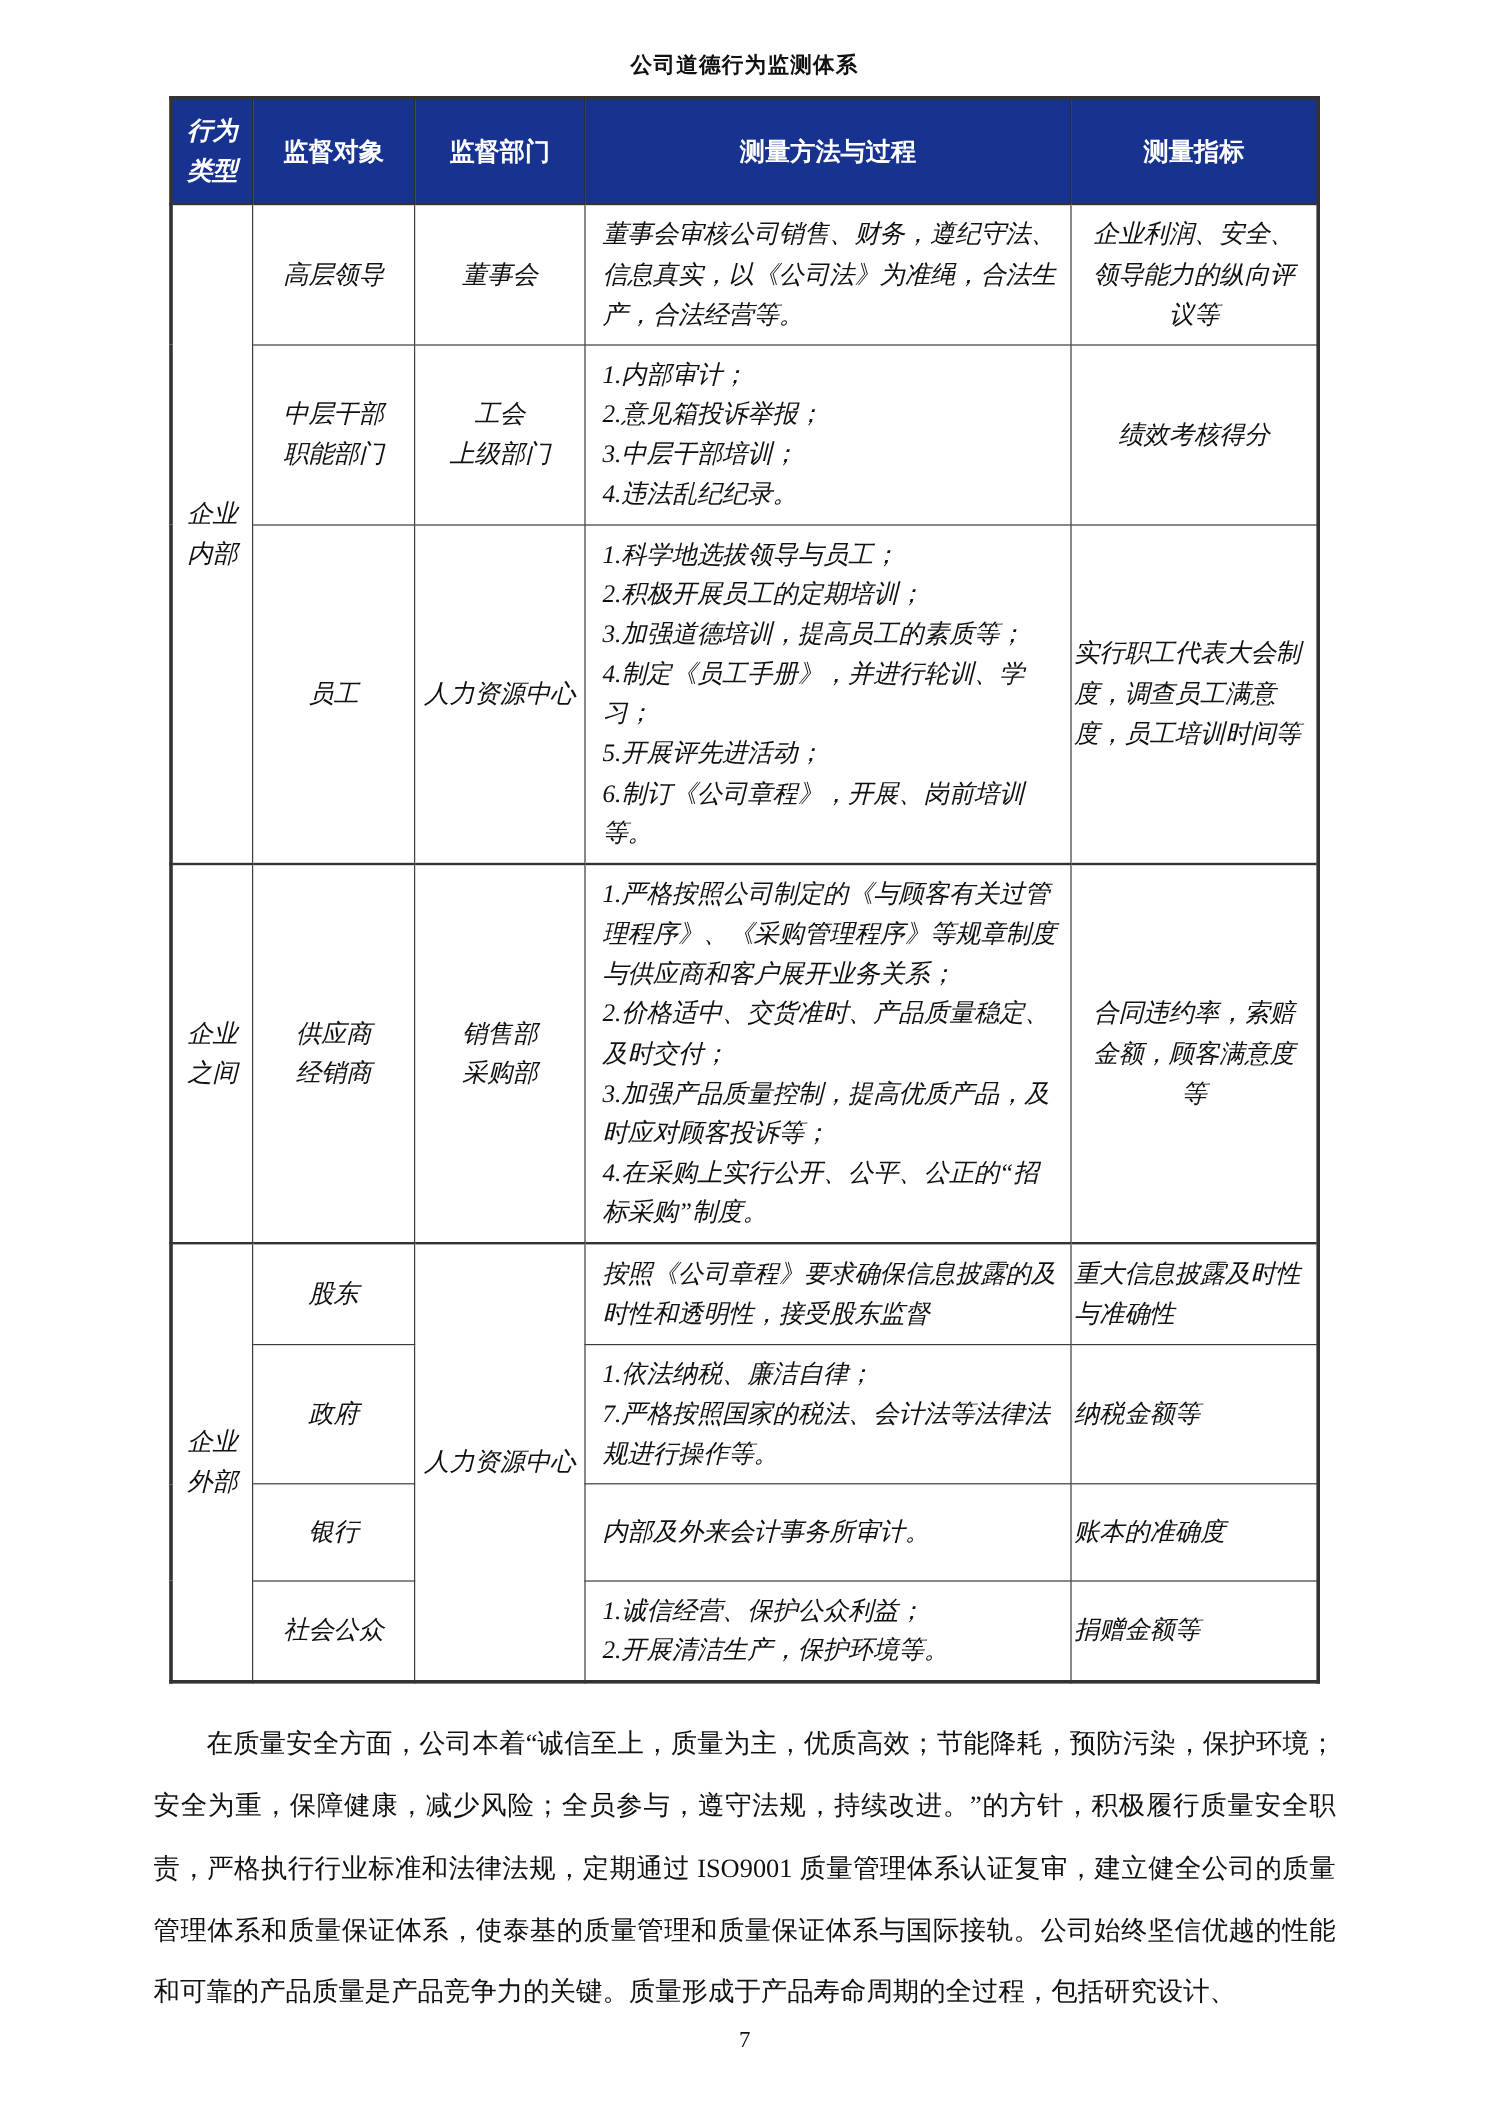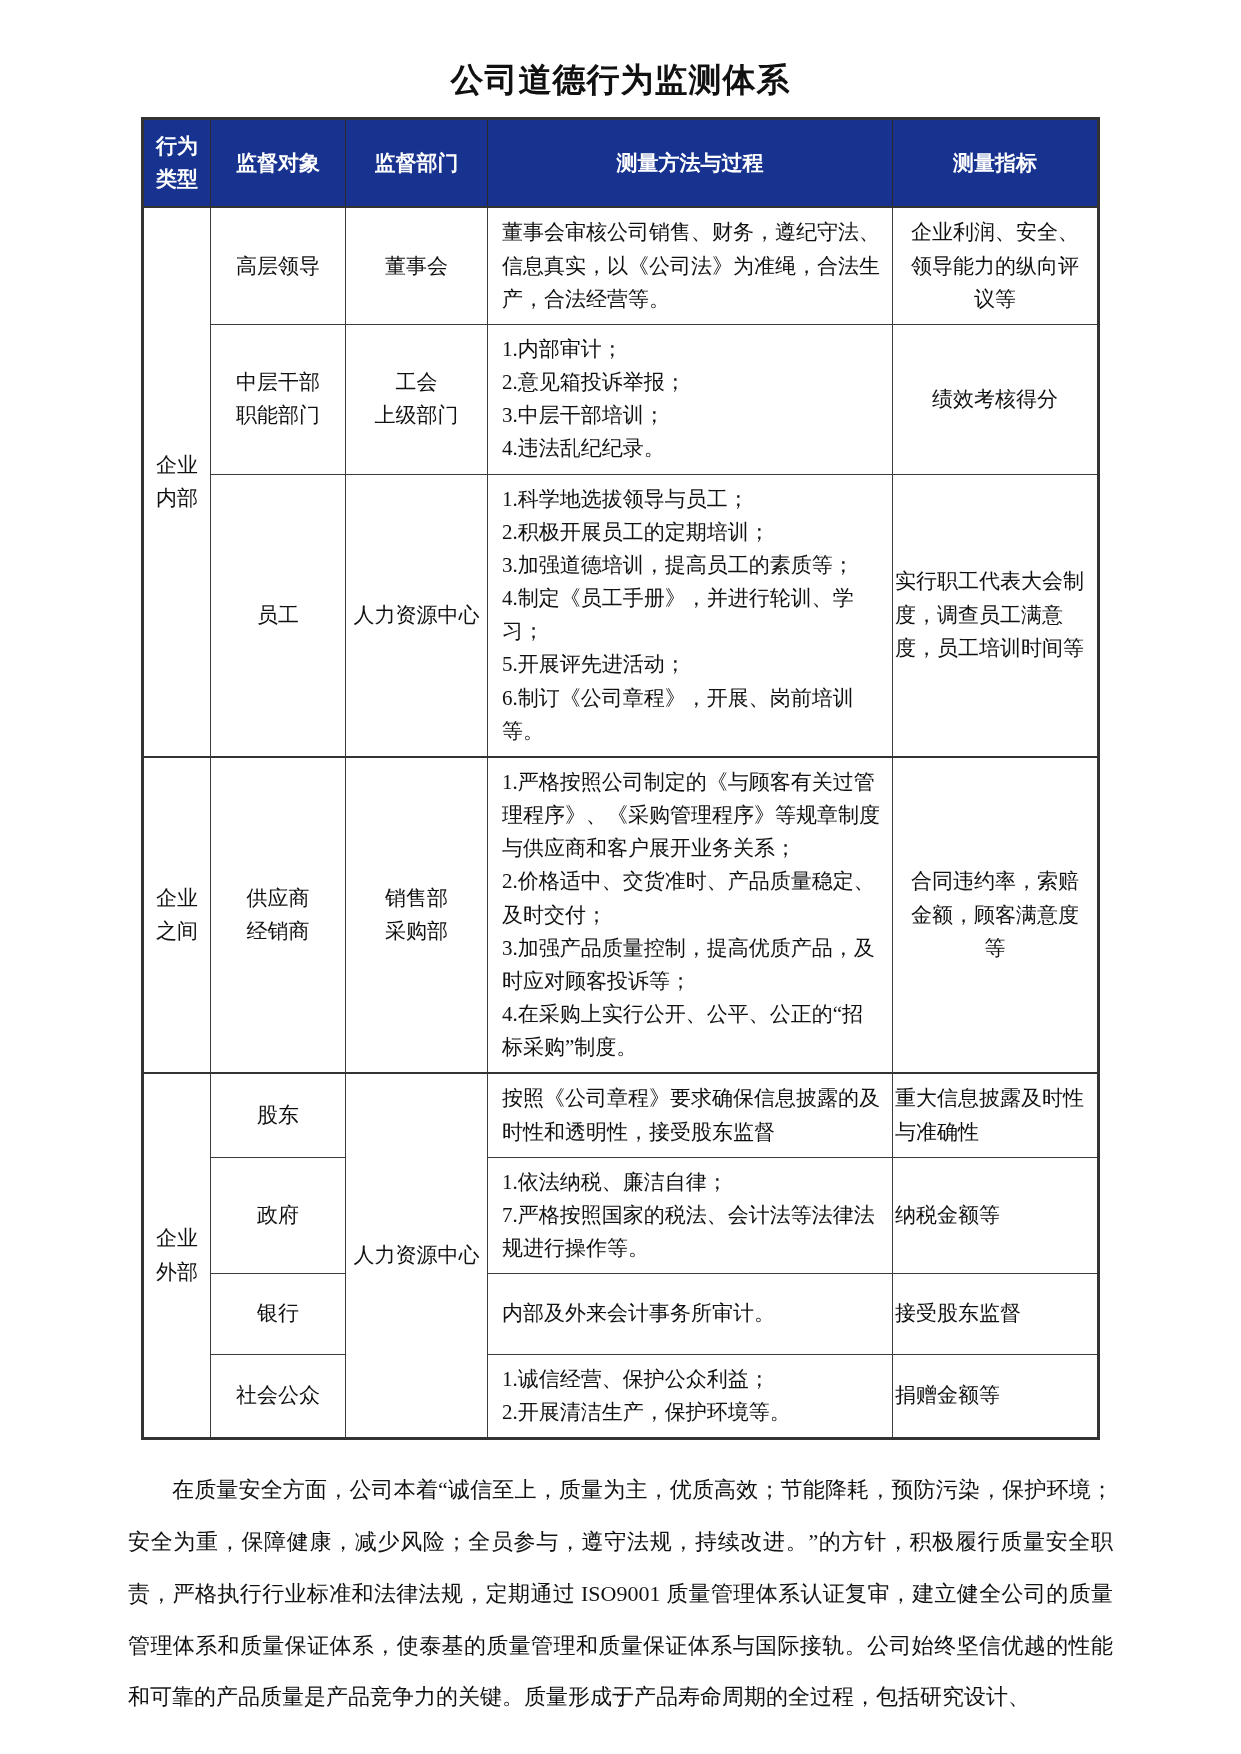--- a/index.html
+++ b/index.html
@@ -30,24 +30,24 @@
   }
   
   .intro {
     margin-top: 12px;
     font-size: 21px;
     line-height: 1.4;
     text-indent: 2em;
   }
   
   .table-title {
-    margin-top: 18px;
+    margin-top: 2px;
     margin-bottom: 14px;
     text-align: center;
-    font-size: 33px;
+    font-size: 18px;
     font-weight: bold;
     letter-spacing: 1px;
   }
   
   table.ethics {
     width: 956px;
     margin: 0 auto;
     border-collapse: collapse;
     table-layout: fixed;
     font-size: 21px;
@@ -77,21 +77,21 @@
     text-align: center;
     padding: 23px 4px;
   }
   td.method {
     text-align: left;
     padding: 8px 10px 8px 14px;
   }
   td.indicator { padding: 8px 10px; }
   td.ind-center { text-align: center; }
   td.ind-left { text-align: left; padding-left: 2px; }
-  .pre { white-space: pre-line; }
+  .pre { white-space: pre-line; font-style: italic; }
   
   .closing {
     margin-top: 24px;
     font-size: 22px;
     line-height: 2.36;
     text-align: justify;
     text-indent: 2em;
   }
   
   .page-number {
@@ -191,21 +191,21 @@
       <tr>
         <td class="target pre">政府</td>
         <td class="method pre">1.依法纳税、廉洁自律；
 7.严格按照国家的税法、会计法等法律法规进行操作等。</td>
         <td class="indicator ind-left pre">纳税金额等</td>
       </tr>
 
       <tr>
         <td class="target pre">银行</td>
         <td class="method pre">内部及外来会计事务所审计。</td>
-        <td class="indicator ind-left pre">接受股东监督</td>
+        <td class="indicator ind-left pre">账本的准确度</td>
       </tr>
 
       <tr>
         <td class="target pre">社会公众</td>
         <td class="method pre">1.诚信经营、保护公众利益；
 2.开展清洁生产，保护环境等。</td>
         <td class="indicator ind-left pre">捐赠金额等</td>
       </tr>
 
     </tbody>

